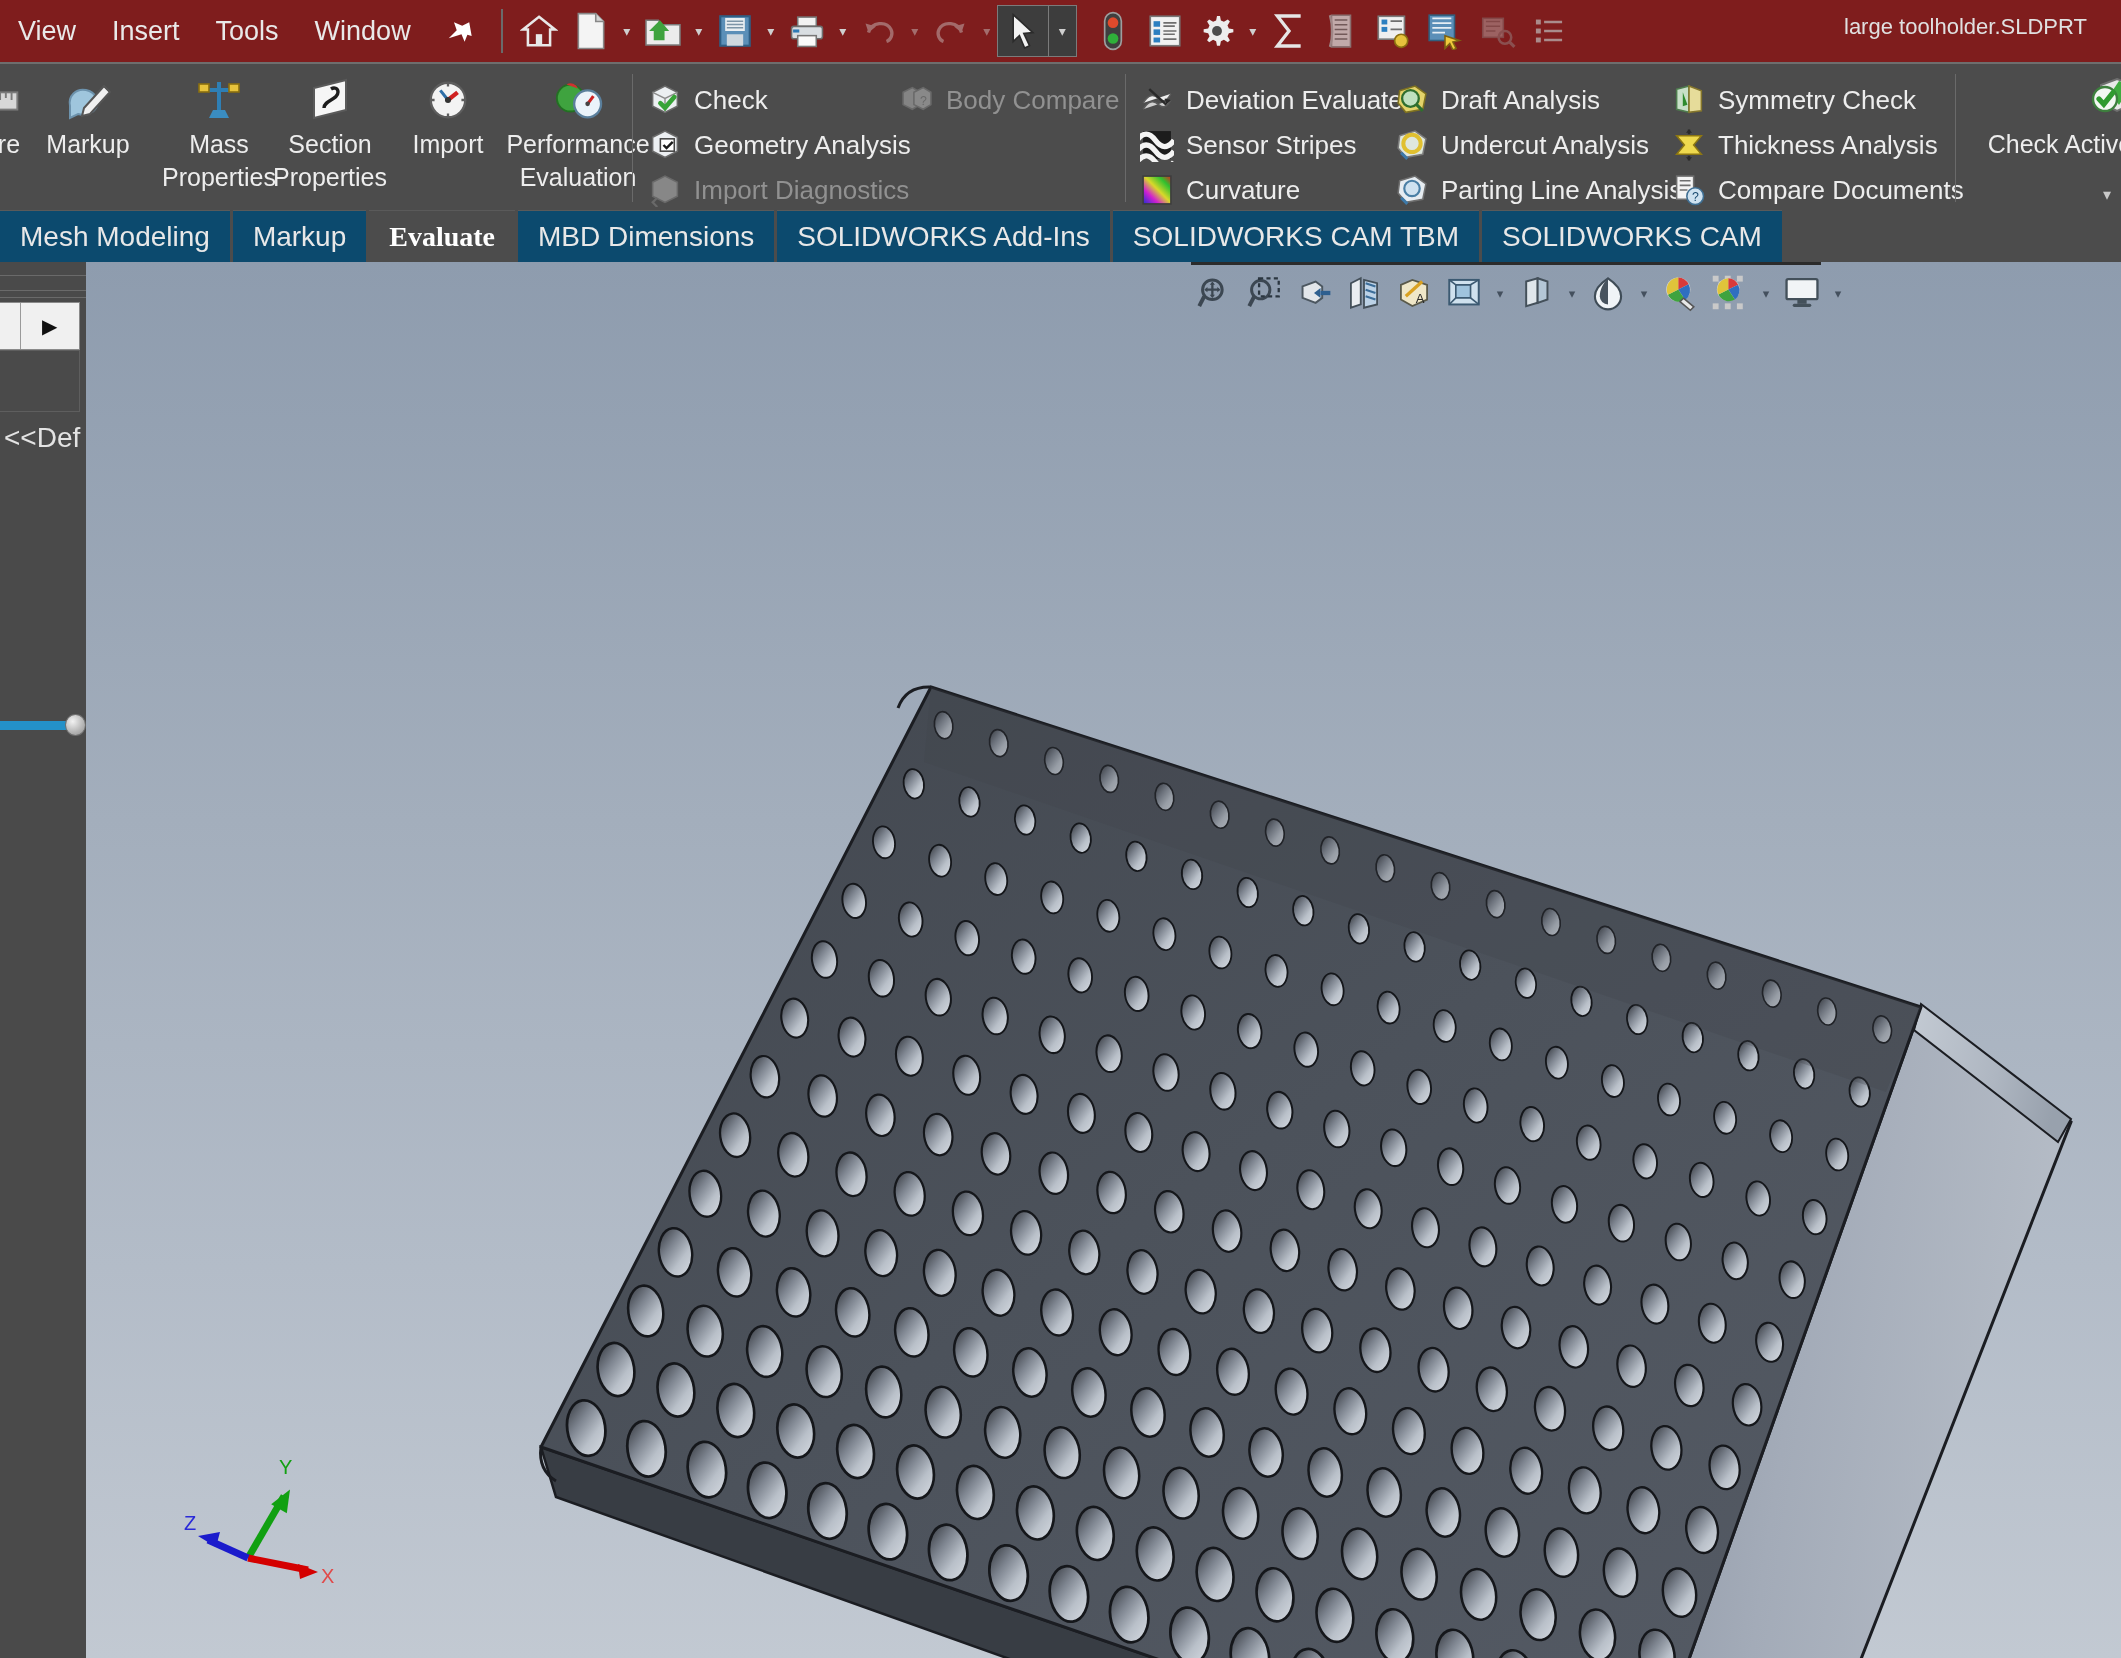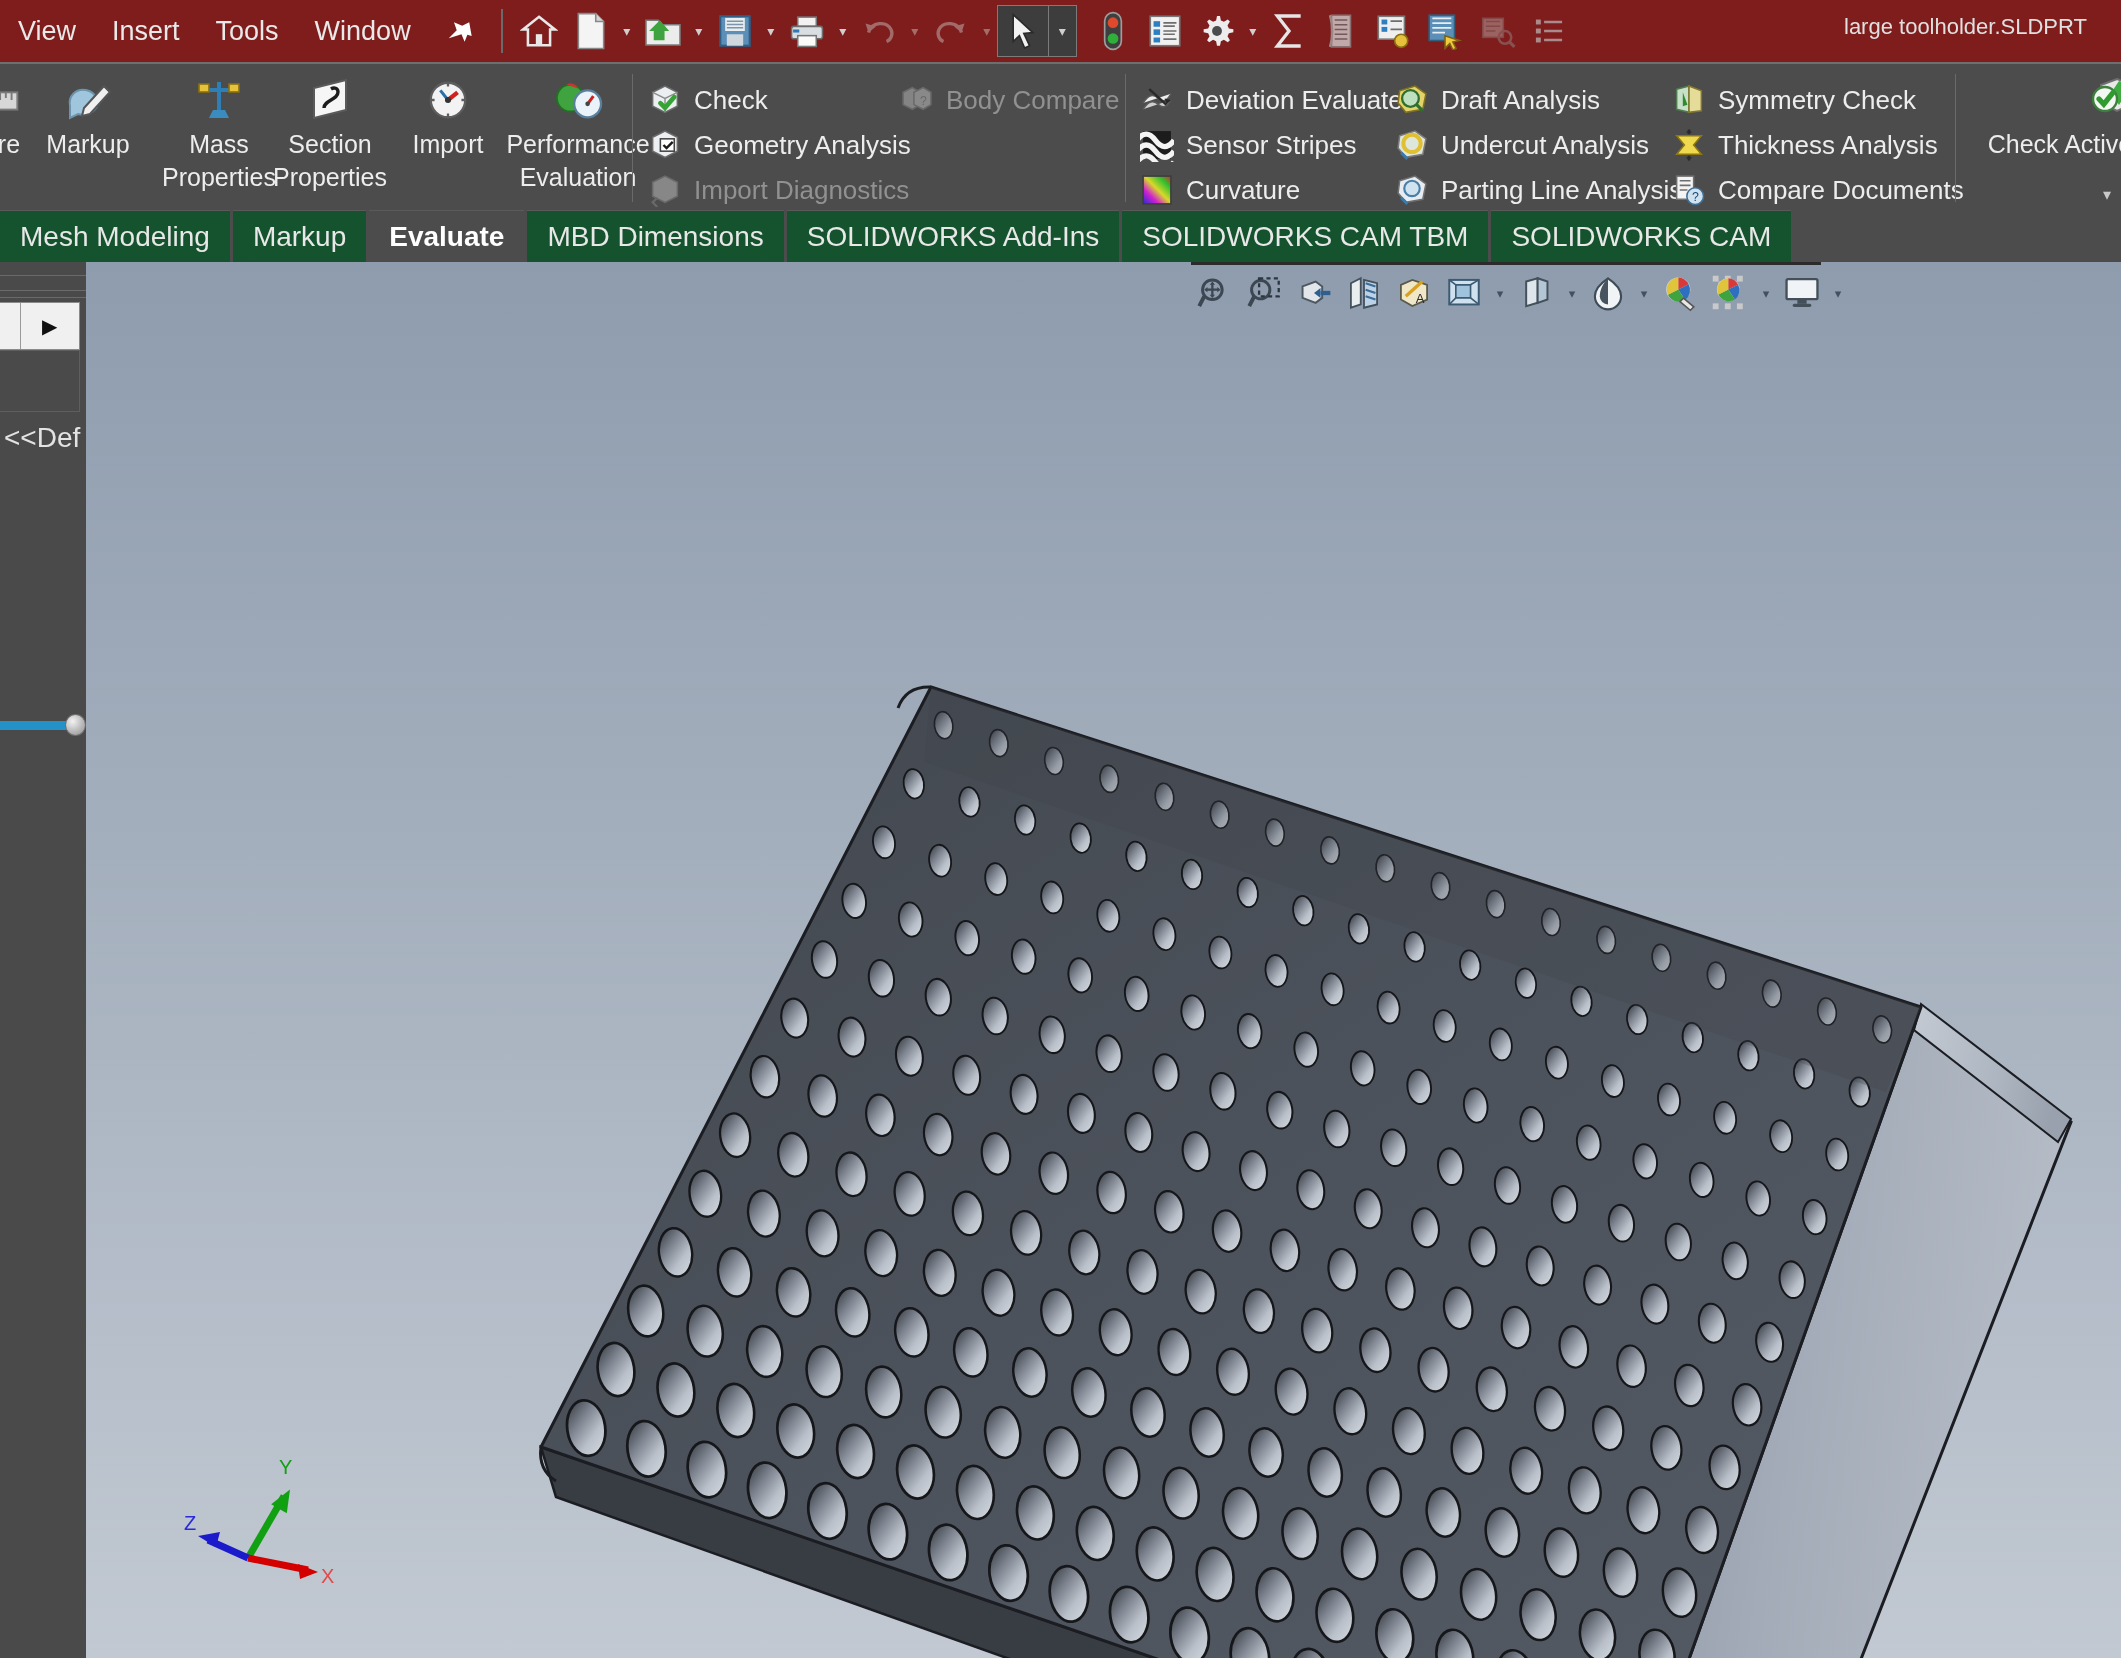--- a/index.html
+++ b/index.html
@@ -75,24 +75,24 @@
   }
 
   
   .tabbar {
     position: absolute; left: 0; top: 210px; width: 2121px; height: 52px;
     background: #4c4c4c; display: flex; align-items: stretch;
   }
   .tab {
     display: flex; align-items: center; justify-content: center;
     padding: 0 20px; color: #e8e8e8; font-size: 28px;
-    background: #14532d; margin-right: 3px; border-top: 1px solid #5a5a5a;
+    background: #0c4a6e; margin-right: 3px; border-top: 1px solid #5a5a5a;
     white-space: nowrap;
   }
-  .tab.active { background: #4c4c4c; font-weight: bold; color: #ffffff; }
+  .tab.active { background: #4c4c4c; font-weight: bold; color: #ffffff; font-family: Liberation Serif, serif; }
   .tab-tail { flex: 1; background: #4c4c4c; }
 
   
   .leftpanel {
     position: absolute; left: 0; top: 262px; width: 86px; height: 1396px;
     background: #4a4a4a;
   }
   .lp-strip1 { position:absolute; left:0; top:0; width: 86px; height: 14px; background:#4a4a4a; border-bottom:1px solid #6a6a6a;}
   .lp-strip2 { position:absolute; left:0; top:28px; width: 86px; height: 8px; background:#4a4a4a; border-top:1px solid #6a6a6a; border-bottom:1px solid #6a6a6a;}
   .lp-navbox {

